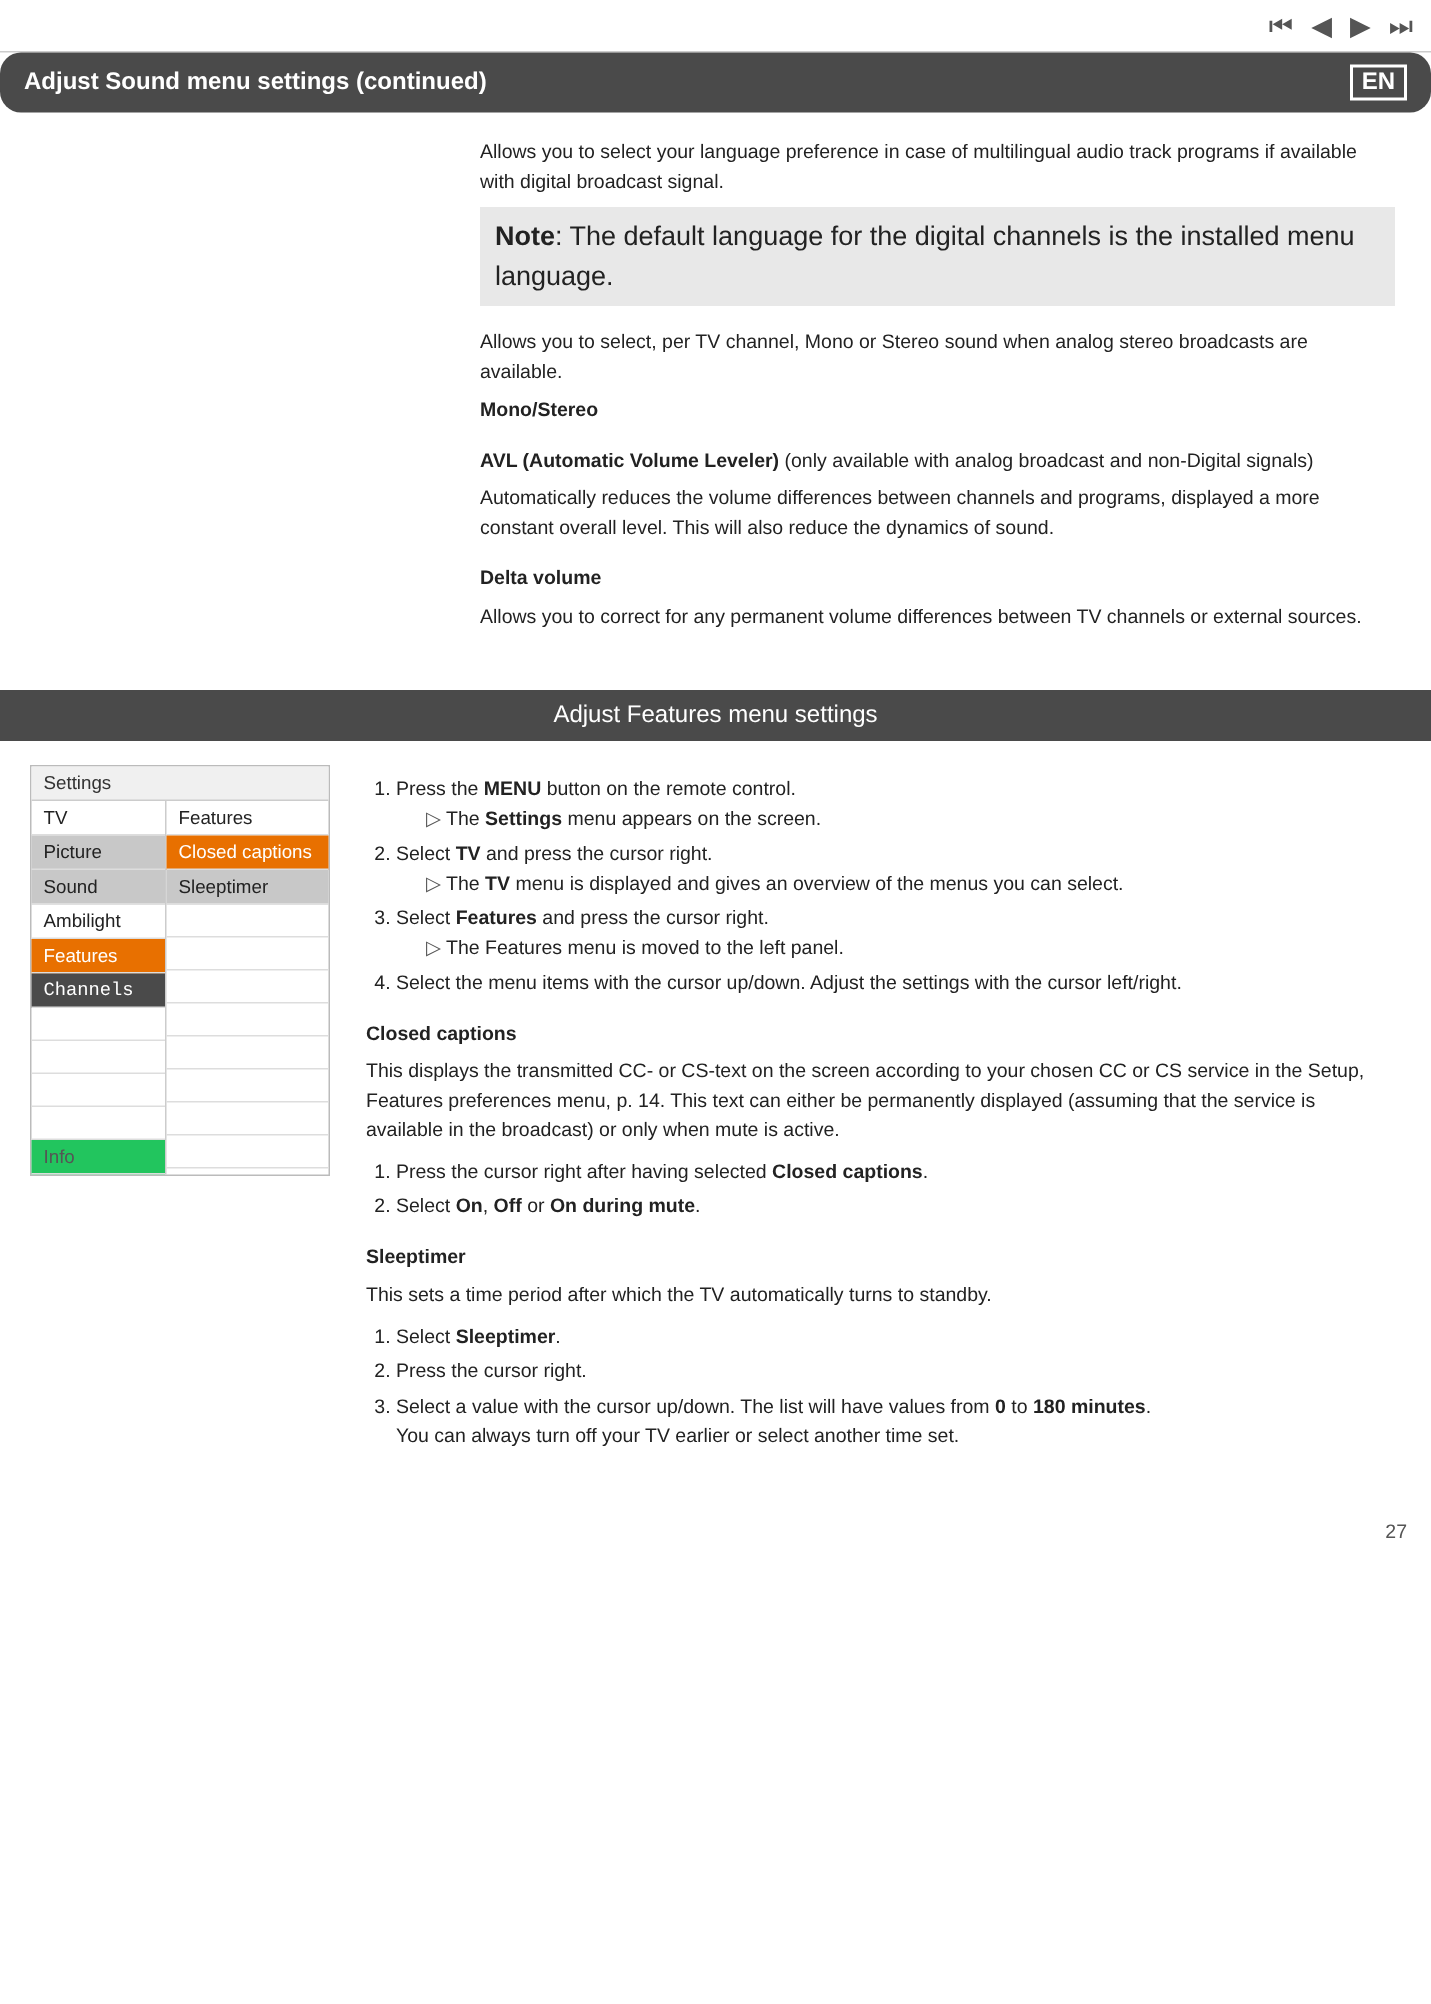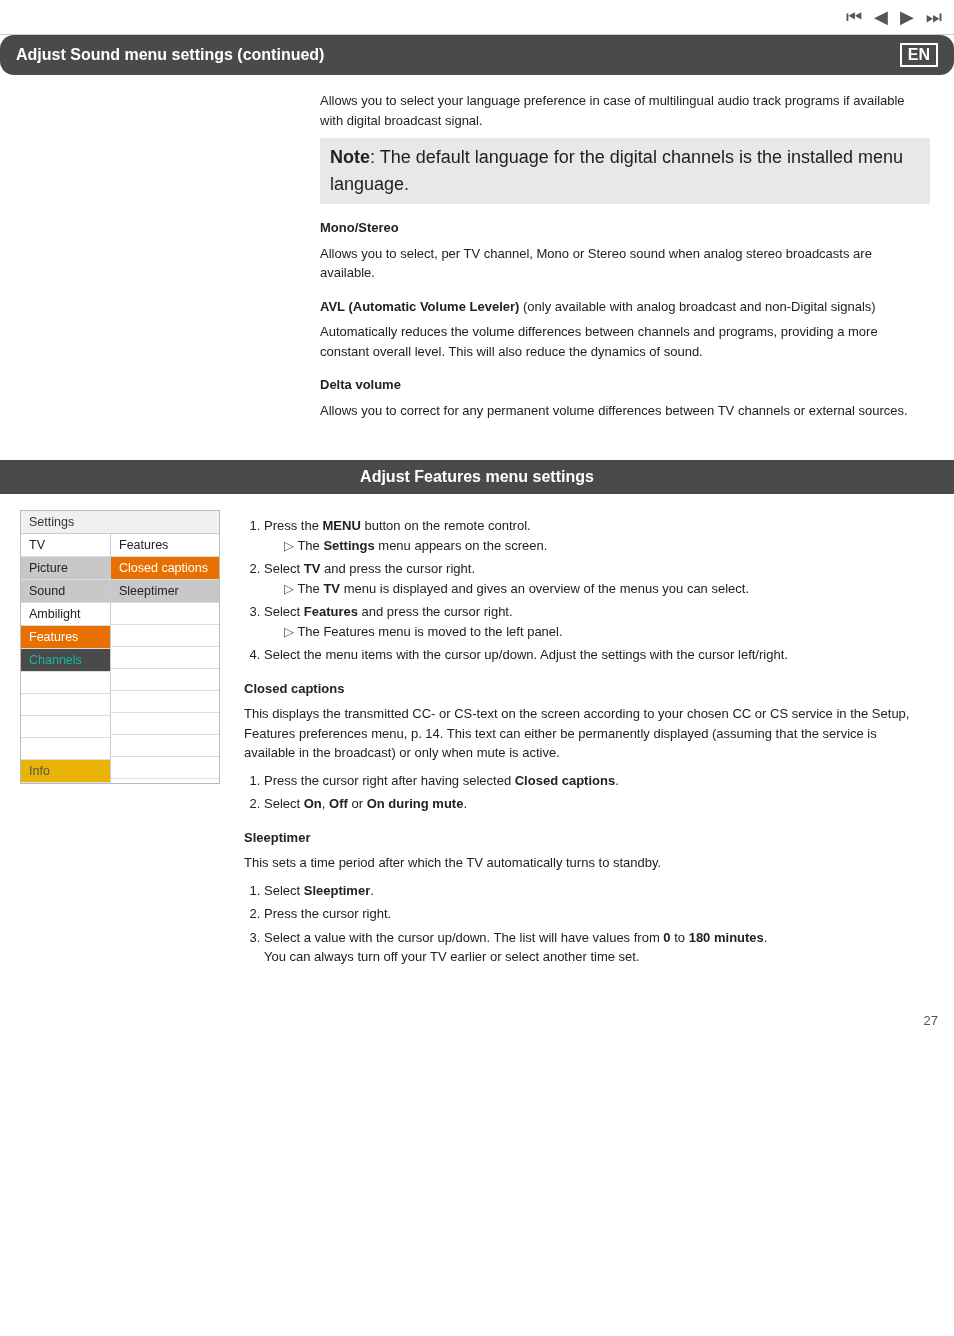--- a/index.html
+++ b/index.html
@@ -73,21 +73,22 @@
       color: #333;
       border-bottom: 1px solid #ccc;
     }
     .sidebar-item {
       padding: 4px 8px;
       border-bottom: 1px solid #ddd;
       cursor: pointer;
     }
     .sidebar-item.highlight {
       background: #4a4a4a;
-      color: #14b8a6;
+      color: #ffffff;
+      font-family: Liberation Mono, monospace;
     }
     .sidebar-item.light-highlight {
       background: #c8c8c8;
     }
     .sidebar-item.selected {
       background: #e87000;
       color: #fff;
     }
     .sidebar-row {
       display: flex;
@@ -104,21 +105,21 @@
       border-left: none;
     }
     .sidebar-empty {
       height: 22px;
       border-bottom: 1px solid #ddd;
     }
     .sidebar-info {
       padding: 4px 8px;
       font-size: 12.5px;
       color: #555;
-      background: #eab308;
+      background: #22c55e;
     }
 
     
     .right-content {
       flex: 1;
       padding: 16px 24px 16px 8px;
     }
 
     
     .upper-content {
@@ -161,21 +162,21 @@
     .arrow-item::before {
       content: '▷ ';
       color: #555;
     }
 
     
     .features-section-header {
       background: #4a4a4a;
       color: #fff;
       font-size: 16px;
-      font-weight: bold;
+      font-weight: normal;
       text-align: center;
       padding: 8px 16px;
       margin: 10px 0 0 0;
     }
 
     .features-body {
       display: flex;
     }
 
     
@@ -212,31 +213,31 @@
 <div class="upper-content">
 
   <div class="content-block">
     <p>Allows you to select your language preference in case of multilingual audio track programs if available with digital broadcast signal.</p>
     <div class="note-box">
       <span class="note-label">Note</span><span>: The default language for the digital channels is the installed menu language.</span>
     </div>
   </div>
 
   <div class="content-block">
+    <p>Allows you to select, per TV channel, Mono or Stereo sound when analog stereo broadcasts are available.</p>
     <p>
       <span class="bold-title">Mono/Stereo</span>
     </p>
-    <p>Allows you to select, per TV channel, Mono or Stereo sound when analog stereo broadcasts are available.</p>
   </div>
 
   <div class="content-block">
     <p>
       <span class="bold-title">AVL (Automatic Volume Leveler)</span><span> (only available with analog broadcast and non-Digital signals)</span>
     </p>
-    <p>Automatically reduces the volume differences between channels and programs, providing a more constant overall level. This will also reduce the dynamics of sound.</p>
+    <p>Automatically reduces the volume differences between channels and programs, displayed a more constant overall level. This will also reduce the dynamics of sound.</p>
   </div>
 
   <div class="content-block">
     <p>
       <span class="bold-title">Delta volume</span>
     </p>
     <p>Allows you to correct for any permanent volume differences between TV channels or external sources.</p>
   </div>
 
 </div>

